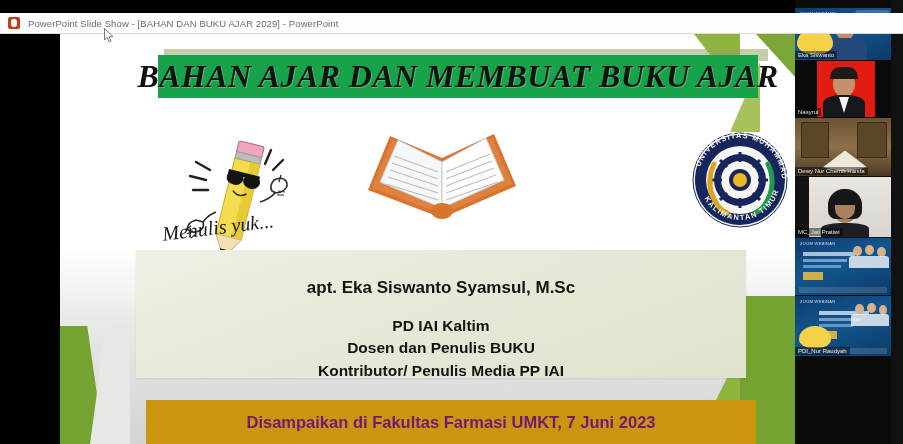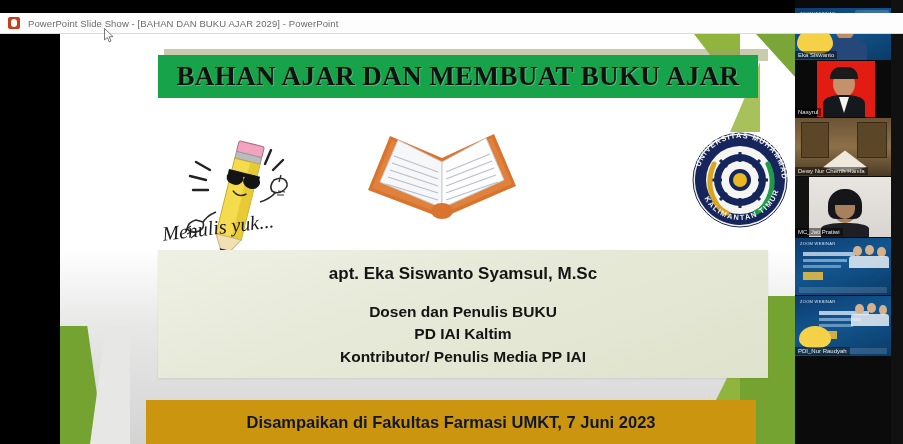--- a/index.html
+++ b/index.html
@@ -41,47 +41,47 @@
      clip-path:polygon(100% 0,100% 100%,0 100%);}
   .green-bl-tri{position:absolute;right:56px;bottom:0;width:46px;height:92px;background:#8fb53f;
      clip-path:polygon(100% 0,100% 100%,0 100%);}
   .green-bl-tri2{position:absolute;right:86px;bottom:0;width:34px;height:46px;background:#cfd8ba;
      clip-path:polygon(100% 0,100% 100%,0 100%);}
 
   
   .banner{position:absolute;left:98px;top:21px;width:600px;height:43px;background:#16a34a;
      display:flex;align-items:center;justify-content:center;}
   .banner-shadow{position:absolute;left:104px;top:15px;width:604px;height:12px;background:#9aa36a;opacity:.55;}
-  .banner span{font-family:"Liberation Serif",serif;font-weight:bold;
-     font-size:27px;color:#111;letter-spacing:.4px;white-space:nowrap;
+  .banner span{font-family:"Liberation Serif",serif;font-style:italic;font-weight:bold;
+     font-size:32px;color:#111;letter-spacing:.4px;white-space:nowrap;
      text-shadow:1px 1px 0 rgba(255,255,255,.25);}
 
   
   .pencil-wrap{position:absolute;left:78px;top:86px;width:180px;height:150px;}
   .menulis{position:absolute;left:24px;top:96px;font-family:"Liberation Serif",serif;
      font-style:italic;font-size:20px;color:#1a1a1a;transform:rotate(-7deg);white-space:nowrap;}
 
   
   .book-wrap{position:absolute;left:290px;top:78px;width:180px;height:130px;}
 
   
   .logo-wrap{position:absolute;left:624px;top:82px;width:112px;height:122px;}
 
   
-  .textpanel{position:absolute;left:98px;top:216px;width:610px;height:128px;
+  .textpanel{position:absolute;left:76px;top:216px;width:610px;height:128px;
      background:linear-gradient(160deg,#eef0e4 0%,#e6e9d7 45%,#dfe3cd 100%);
      box-shadow:0 1px 2px rgba(0,0,0,.08);display:flex;flex-direction:column;
-     align-items:center;justify-content:flex-start;padding-top:10px;box-sizing:border-box;}
+     align-items:center;justify-content:flex-start;padding-top:24px;box-sizing:border-box;}
   .t-name{font-size:17px;font-weight:bold;color:#141414;margin-top:4px;}
   .t-sub{font-size:15.5px;font-weight:bold;color:#141414;line-height:1.45;text-align:center;margin-top:17px;}
 
   
   .goldbar{position:absolute;left:86px;bottom:0px;width:610px;height:44px;background:#cc9510;
      display:flex;align-items:center;justify-content:center;}
-  .goldbar span{font-size:16.5px;font-weight:bold;color:#0f172a;white-space:nowrap;}
+  .goldbar span{font-size:16.5px;font-weight:bold;color:#701a75;white-space:nowrap;}
 
   
   .panel{position:absolute;left:795px;top:0;width:96px;height:444px;background:#0b0b0b;z-index:30;}
   .panel-edge{position:absolute;left:891px;top:0;width:12px;height:444px;background:#111;z-index:31;}
   .tile{position:absolute;left:0;width:96px;overflow:hidden;background:#000;}
   .tile .nm{position:absolute;left:0;bottom:1px;max-width:92px;padding:1px 3px;
      font-size:6px;color:#e9e9e9;background:rgba(0,0,0,.45);white-space:nowrap;overflow:hidden;}
 
   .zbg{position:absolute;inset:0;background:linear-gradient(160deg,#0d3b6f 0%,#12568f 45%,#0b3b68 100%);}
   .zbg .hdr{position:absolute;left:5px;top:3px;font-size:4px;color:#cfe2f5;letter-spacing:.3px;}
@@ -235,22 +235,22 @@
         </text>
         <text font-family="Liberation Sans, sans-serif" font-size="7.4" font-weight="bold" fill="#f5f5f1" letter-spacing="1.4">
           <textPath href="#arcBot" startOffset="15%">KALIMANTAN TIMUR</textPath>
         </text>
       </svg>
     </div>
 
     <div class="textpanel">
       <div class="t-name">apt. Eka Siswanto Syamsul, M.Sc</div>
       <div class="t-sub">
+        <div>PD IAI Kaltim</div>
         <div>Dosen dan Penulis BUKU</div>
-        <div>PD IAI Kaltim</div>
         <div>Kontributor/ Penulis Media PP IAI</div>
       </div>
     </div>
 
     <div class="goldbar">
       <span>Disampaikan di Fakultas Farmasi UMKT, 7 Juni 2023</span>
     </div>
   </div>
 
   <div class="panel">

